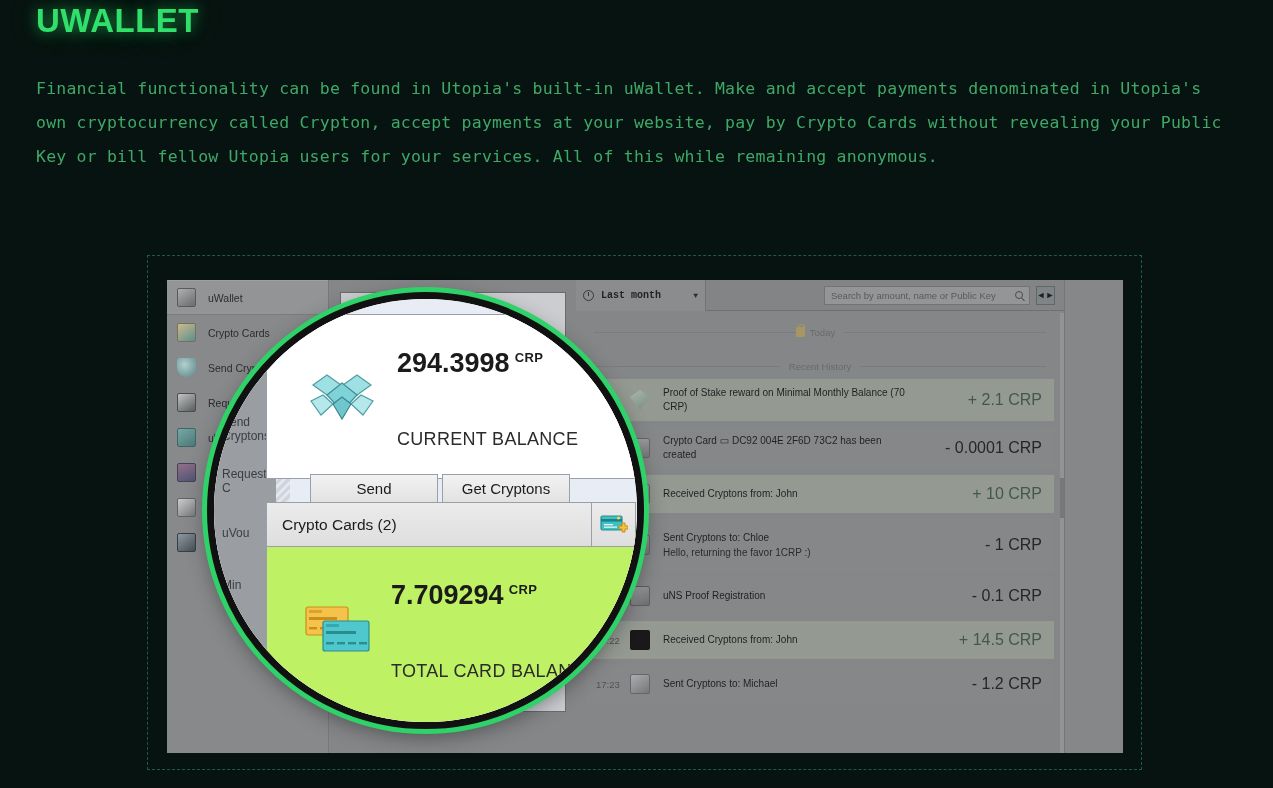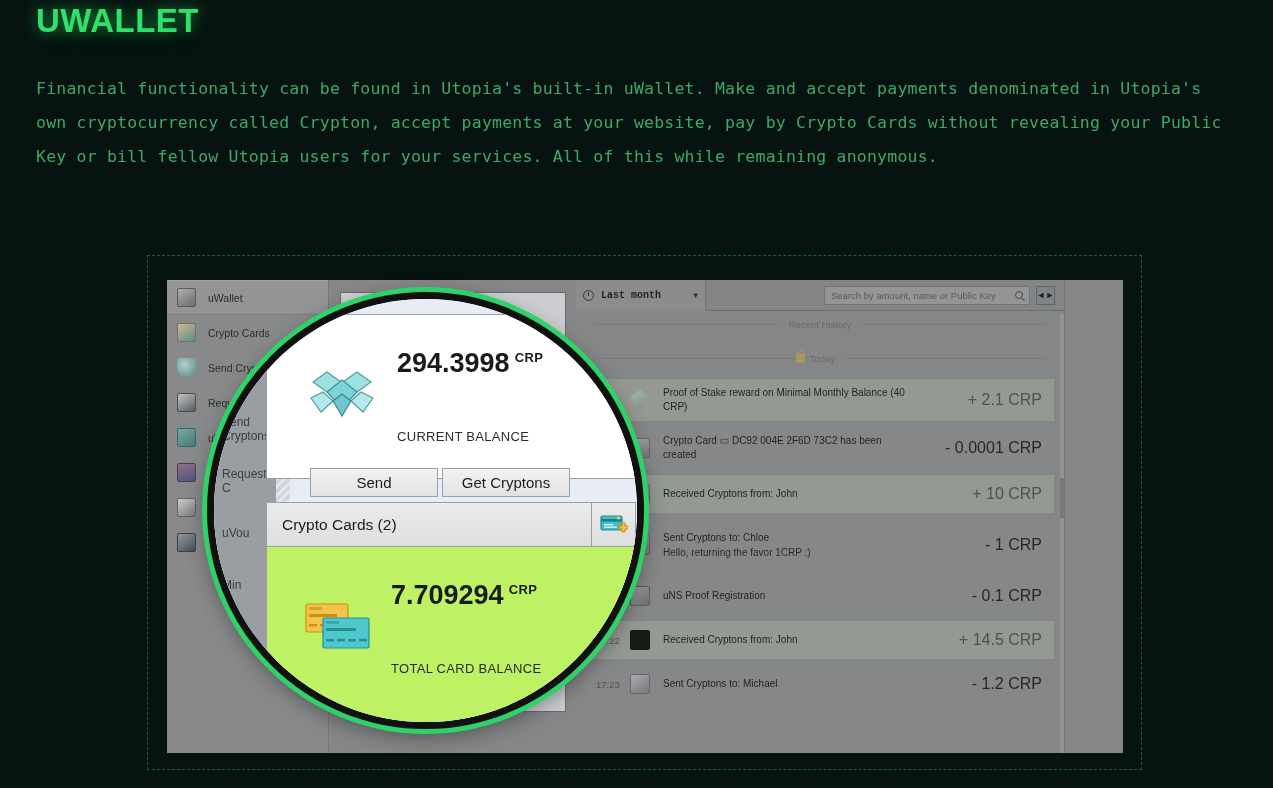--- a/index.html
+++ b/index.html
@@ -351,21 +351,21 @@
   }
   .bal-amount .unit {
     font-size: 13px;
     font-weight: bold;
     vertical-align: super;
     margin-left: 5px;
     letter-spacing: 0.4px;
   }
   .bal-label {
     font-family: "Liberation Sans", sans-serif;
-    font-size: 13px;
+    font-size: 18px;
     color: #2b2b2b;
     letter-spacing: 0.3px;
     margin-top: 4px;
   }
   .bal-btns {
     display: flex;
     gap: 4px;
     padding: 24px 0 0 43px;
   }
   .btn {
@@ -488,40 +488,40 @@
       </div>
       <div class="search-wrap">
         <div class="search-box">
           <span>Search by amount, name or Public Key</span>
           <span class="search-ico"></span>
         </div>
         <div class="expand-btn">◄►</div>
       </div>
     </div>
 
-    <div class="hist-sep">
-      <span class="line"></span>
-      <span class="lbl">Recent History</span>
-      <span class="line"></span>
-    </div>
-
     <div class="hist-sep" style="height:42px;">
       <span class="line"></span>
       <span class="lock-ico"></span>
       <span class="lbl" style="padding-left:0;">Today</span>
       <span class="line"></span>
     </div>
 
+    <div class="hist-sep">
+      <span class="line"></span>
+      <span class="lbl">Recent History</span>
+      <span class="line"></span>
+    </div>
+
     <div class="tx-list">
 
       <div class="tx-row in">
         <span class="tx-time"></span>
         <span class="tx-ico ico-gem"></span>
         <span class="tx-body">
-          <span class="tx-title">Proof of Stake reward on Minimal Monthly Balance (40 CRP)</span>
+          <span class="tx-title">Proof of Stake reward on Minimal Monthly Balance (70 CRP)</span>
         </span>
         <span class="tx-amt plus">+ 2.1 CRP</span>
       </div>
 
       <div class="tx-row out">
         <span class="tx-time"></span>
         <span class="tx-ico ico-card"></span>
         <span class="tx-body">
           <span class="tx-title u">Crypto Card ▭ DC92 004E 2F6D 73C2 has been created</span>
         </span>

